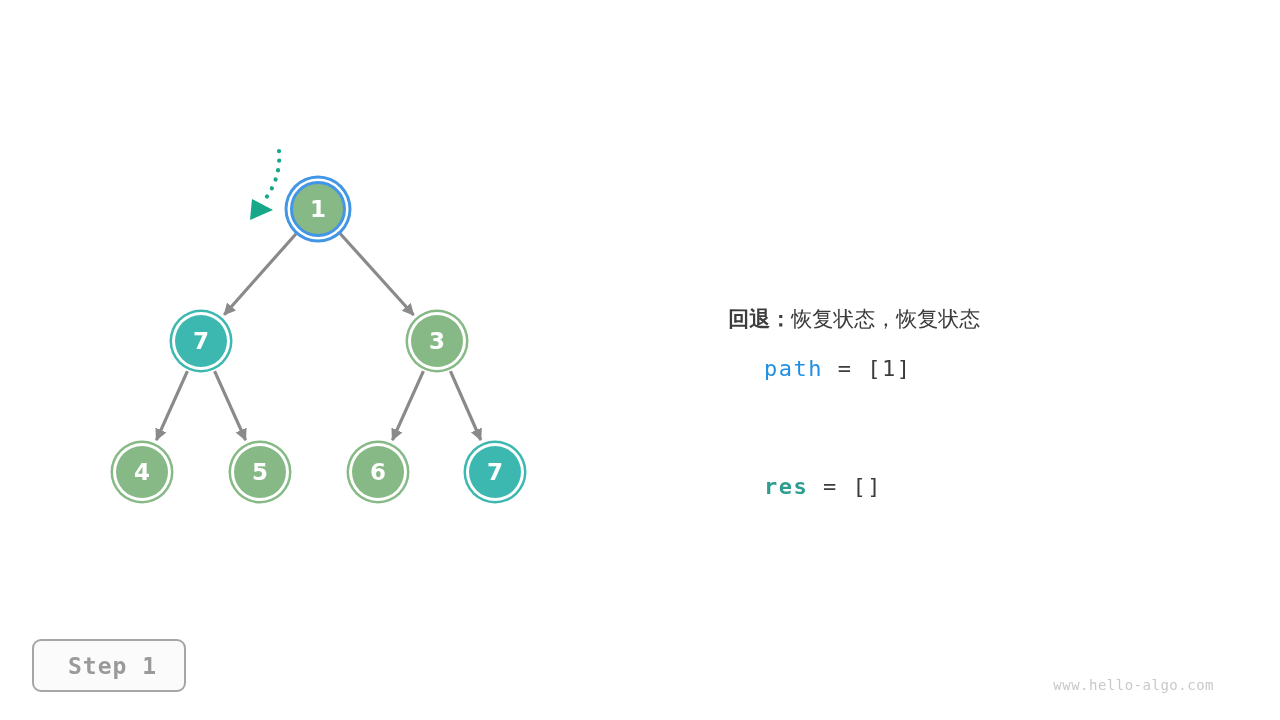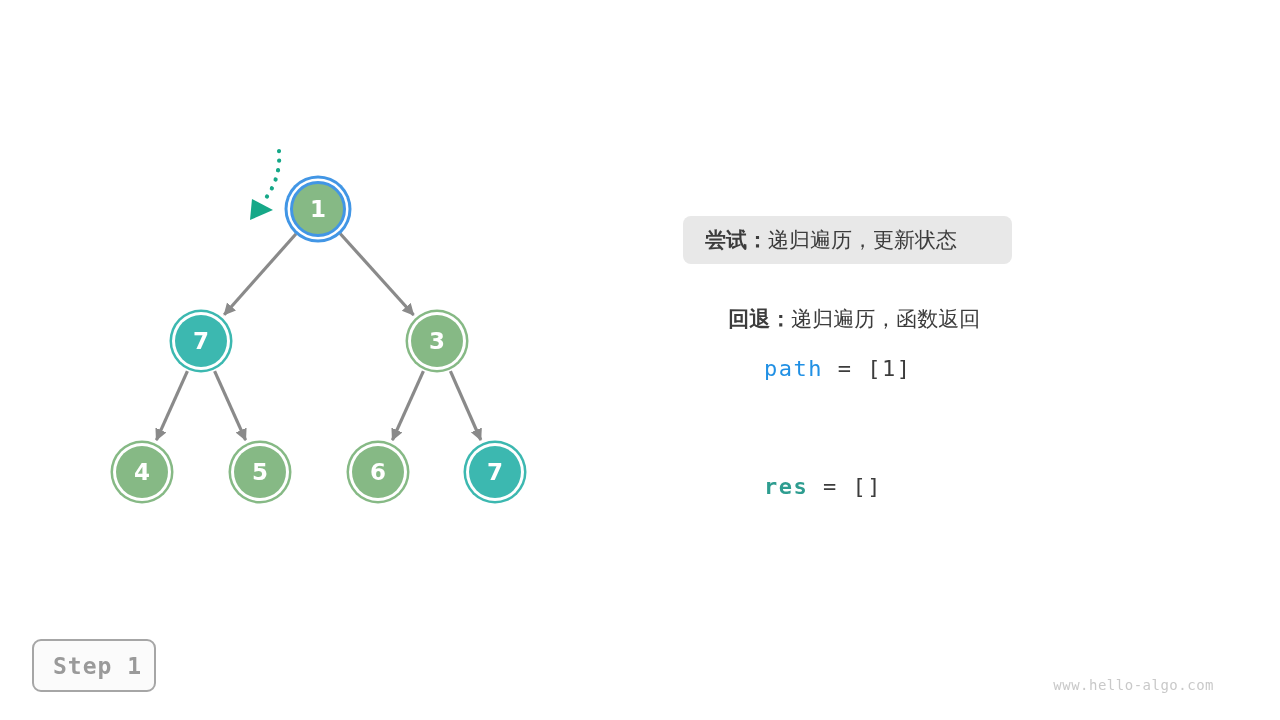--- a/index.html
+++ b/index.html
@@ -61,21 +61,21 @@
     white-space: pre;
   }
   .path-line { top: 331px; }
   .res-line  { top: 449px; }
   .var-path { color: #2190e4; font-weight: normal; }
   .var-res  { color: #2e9d90; font-weight: bold; }
 
   
   .step-badge {
     position: absolute; left: 32px; top: 639px;
-    width: 124px; height: 53px;
+    width: 154px; height: 53px;
     box-sizing: border-box;
     border: 2px solid #a6a6a6; border-radius: 9px;
     background: #fbfbfb;
     display: flex; align-items: center; justify-content: center;
     font-family: "DejaVu Sans Mono", monospace;
     font-weight: bold; font-size: 23px; color: #9a9a9a;
     letter-spacing: 1px;
     padding-left: 7px;
   }
 
@@ -121,26 +121,23 @@
   <div class="node green" style="left:411px; top:315px;">3</div>
 
   <div class="node green" style="left:116px; top:446px;">4</div>
 
   <div class="node green" style="left:234px; top:446px;">5</div>
 
   <div class="node green" style="left:352px; top:446px;">6</div>
 
   <div class="node teal" style="left:469px; top:446px;">7</div>
 
-  <div class="try-box">
-    <span class="label-bold">尝试：</span><span>递归遍历，更新状态</span>
-  </div>
 
   <div class="back-line">
-    <span class="label-bold">回退：</span><span>递归遍历，函数返回</span>
+    <span class="label-bold">回退：</span><span>恢复状态，恢复状态</span>
   </div>
 
   <div class="code-line path-line">
     <span class="var-path">path</span><span> = [1]</span>
   </div>
 
   <div class="code-line res-line">
     <span class="var-res">res</span><span> = []</span>
   </div>
 

